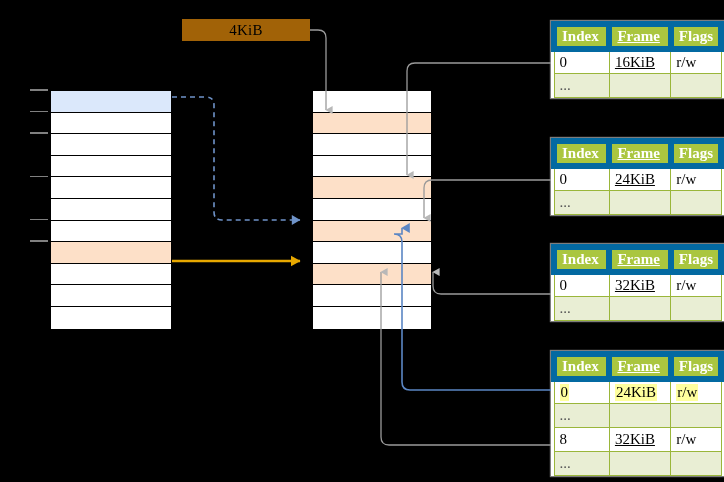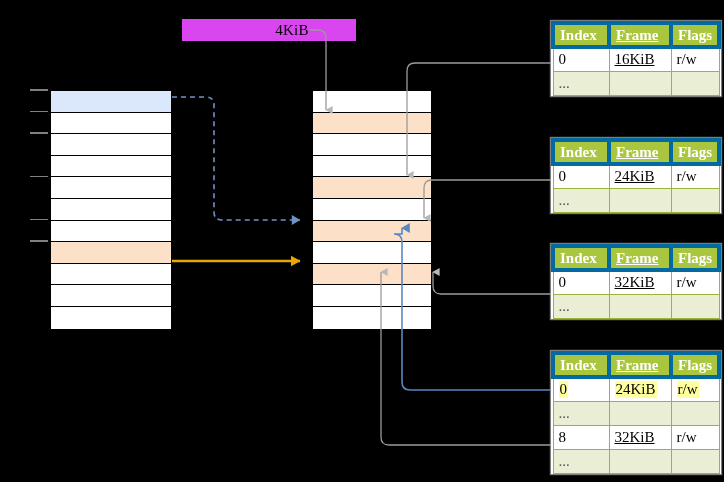--- a/index.html
+++ b/index.html
@@ -19,31 +19,31 @@
   .memcol .cell.blue{background:#dbe8fb;}
   .memcol .cell.peach{background:#fde0c8;}
 
   #leftcol{left:50px;top:90px;width:122px;}
   #midcol{left:312px;top:90px;width:120px;}
 
   .tick{position:absolute;height:1.6px;width:18px;background:#808080;}
 
   
   #tag4kib{position:absolute;left:182px;top:19px;width:128px;height:22px;
-           background:#d946ef;border:none;display:flex;align-items:center;
-           justify-content:center;font-size:15px;letter-spacing:.2px;padding-left:46px;}
+           background:#a16207;border:none;display:flex;align-items:center;
+           justify-content:center;font-size:15px;letter-spacing:.2px;}
 
   
   .ptable{position:absolute;border-collapse:collapse;
           box-shadow:0 0 0 1.2px #7d7d7d;background:#fff;}
   .ptable td,.ptable th{border:1px solid #9ab63a;padding:1px 5px;
           font-size:15px;height:24px;box-sizing:border-box;
           font-family:"Liberation Serif", serif;}
   .ptable th{background:#aac63f;color:#fff;font-weight:bold;
-          border:4px solid #0369a1;text-align:left;font-size:15px;}
+          border:6px solid #0369a1;text-align:left;font-size:15px;}
   .ptable td{background:#fff;color:#000;}
   .ptable tr.dots td{background:#e9eed4;color:#555;}
   .c-index{width:56px;}
   .c-frame{width:62px;text-decoration:underline;}
   .c-flags{width:48px;}
   .hl{background:#ffff9e !important;display:inline-block;padding:0 1px;}
 
   #pt0{left:551px;top:21px;}
   #pt1{left:551px;top:138px;}
   #pt2{left:551px;top:244px;}

